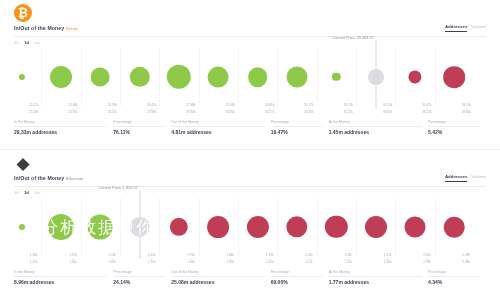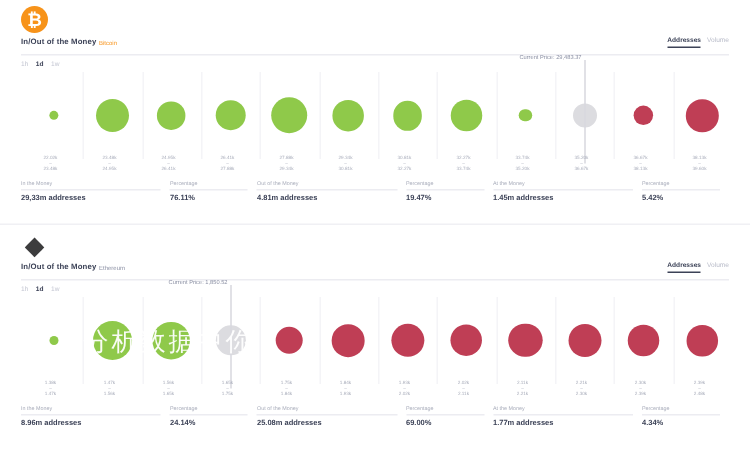--- a/index.html
+++ b/index.html
@@ -36,21 +36,21 @@
 
   .toggle{position:absolute;right:0;top:-1px;display:flex;gap:4px;align-items:flex-start;}
   .toggle-item{font-size:4.4px;color:#b9bcc9;white-space:nowrap;padding-bottom:1.5px;}
   .toggle-item.active{color:#3c4257;font-weight:bold;border-bottom:1.2px solid #3c4257;}
 
   .tabs{position:absolute;left:14px;top:40px;display:flex;gap:5px;}
   .tab{font-size:4.4px;color:#c2c5d1;white-space:nowrap;}
   .tab.active{color:#3c4257;font-weight:bold;}
 
   
-  .plot{position:absolute;left:16px;right:14px;top:48px;height:58px;}
+  .plot{position:absolute;left:2px;right:14px;top:48px;height:58px;}
   .grid-line{position:absolute;top:0;bottom:0;width:1px;background:#f4f4f7;}
   .bubble{
     position:absolute;border-radius:50%;transform:translate(-50%,-50%);
     top:50%;
   }
   .bubble.g{background:#8fc94a;}
   .bubble.n{background:#dcdce0;}
   .bubble.r{background:#bf3e55;}
 
   .cp-line{position:absolute;top:-8px;bottom:-3px;width:1px;background:#d8d8de;transform:translateX(-50%);}

